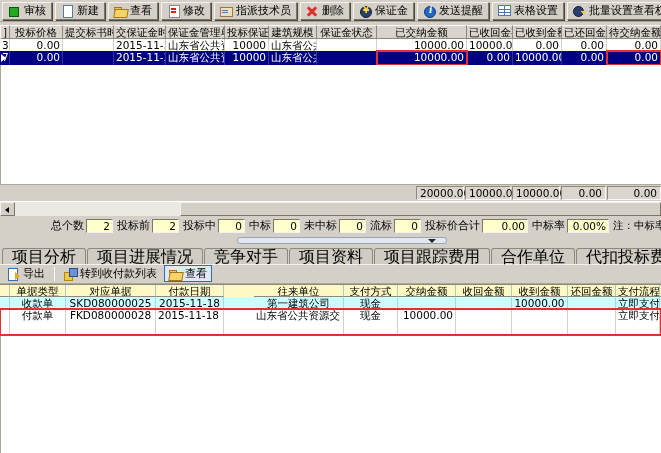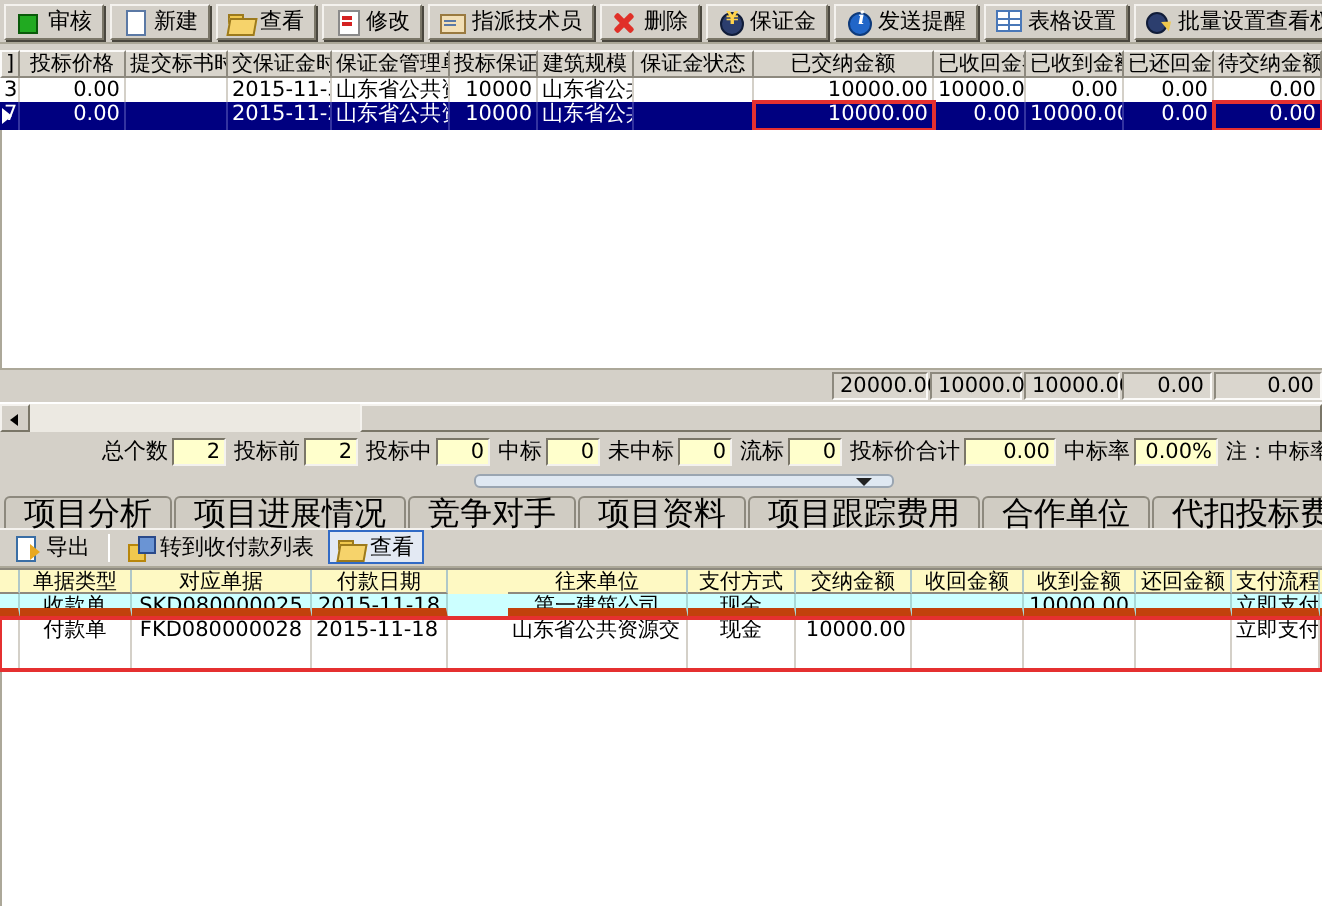--- a/index.html
+++ b/index.html
@@ -89,21 +89,21 @@
   .subtoolbar { height: 19px; flex: none; display: flex; align-items: center; gap: 2px; padding: 0 2px; background: #d4d0c8; border-bottom: 1px solid #aca899; }
   .sub-btn { display: flex; align-items: center; gap: 3px; height: 17px; padding: 0 4px; font-size: 11px; white-space: nowrap; border: 1px solid transparent; }
   .sub-btn.pressed { border: 1px solid #316ac5; background: #e3e9f3; }
   .sub-sep { width: 1px; height: 14px; background: #8d897e; border-right: 1px solid #fff; margin: 0 2px; }
 
   
   .pay-header { height: 13px; flex: none; display: flex; background: #fef9c3; border-top: 1px solid #8d897e; }
   .pay-header .cell { border-right: 1px solid #b0c8c8; border-bottom: 1px solid #8d897e; text-align: center; }
   .prow { display: flex; }
   .prow-1 { height: 12px; flex: none; background: #ccffff; }
-  .prow-1 .cell { border-right-color: #a8d8d8; border-bottom: 5px solid #c2410c; text-align: center; }
+  .prow-1 .cell { border-right-color: #a8d8d8; border-bottom: 1px solid #c2410c; text-align: center; }
   .prow-2 { height: 26px; flex: none; background: #fff; outline: 2px solid #e53030; outline-offset: -1px; position: relative; z-index: 1; align-items: flex-end; }
   .p0{width:10px;flex:none;} .p1{width:56px;flex:none;} .p2{width:90px;flex:none;} .p3{width:68px;flex:none;}
   .p4{width:90px;flex:none;margin-left:30px;} .p5{width:54px;flex:none;} .p6{width:58px;flex:none;} .p7{width:56px;flex:none;}
   .p8{width:56px;flex:none;} .p9{width:48px;flex:none;} .p10{width:44px;flex:none;} .p11{width:31px;flex:none;border-right:none;}
   .pay-filler { flex: 1; background: #fff; border-left: 1px solid #aca899; }
 </style>
 </head>
 <body>
 
 <div class="app">

